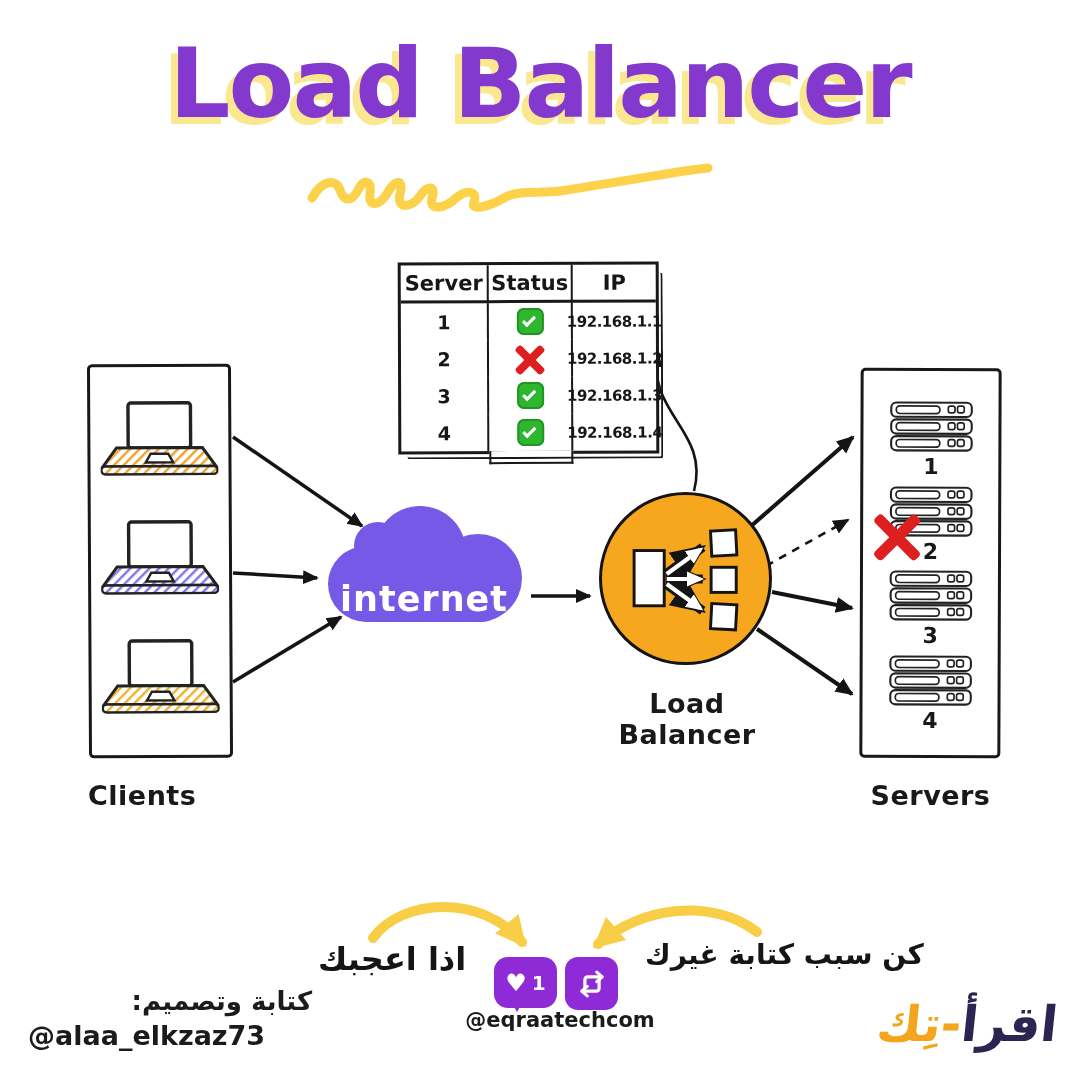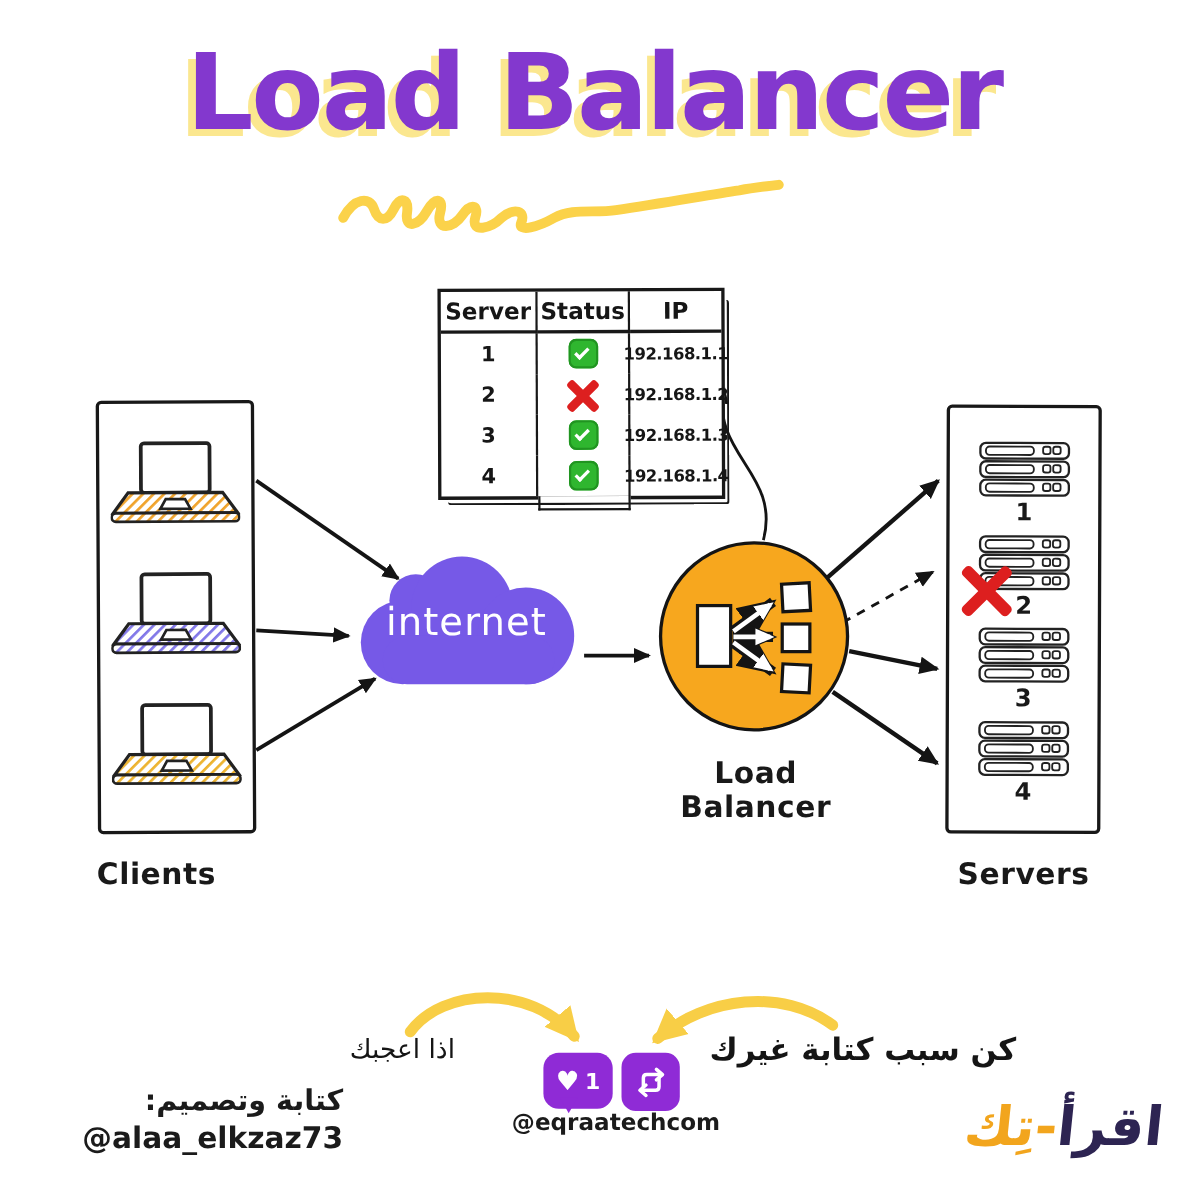--- a/index.html
+++ b/index.html
@@ -84,22 +84,22 @@
   .server-x::before, .server-x::after {
     content:''; position:absolute; left:-5px; top:19px; width:58px; height:11px;
     border-radius:4px; background:#DD1F1F;
   }
   .server-x::before { transform:rotate(45deg); }
   .server-x::after  { transform:rotate(-45deg); }
 
   
   .cloud-wrap { position:absolute; left:316px; top:486px; width:216px; height:152px; z-index:2; }
   .cloud-label {
-    position:absolute; left:0; top:60px; width:100%; text-align:center;
-    font-size:35px; font-weight:400; color:#ffffff; letter-spacing:1px;
+    position:absolute; left:0; top:93px; width:100%; text-align:center;
+    font-size:35px; font-weight:700; color:#ffffff; letter-spacing:1px;
   }
 
   
   .lb-circle {
     position:absolute; left:599px; top:492px; width:173px; height:173px;
     border-radius:50%; background:#F7A71E; border:3.5px solid #141414;
     display:flex; align-items:center; justify-content:center; z-index:2;
   }
   .lb-label { left:592px; top:688px; width:190px; text-align:center; }
 
@@ -121,25 +121,25 @@
   .like-count { color:#fff; font-size:20px; font-weight:700; }
   .rt-badge {
     position:absolute; left:565px; top:957px; width:53px; height:53px;
     background:#8F2BD6; border-radius:13px; z-index:2;
     display:flex; align-items:center; justify-content:center;
   }
   .footer-handle {
     position:absolute; left:390px; top:1008px; width:340px; text-align:center;
     font-size:21px; font-weight:700; color:#1b1b1b; z-index:2;
   }
-  .cta-left  { position:absolute; left:318px; top:940px; font-size:24px; font-weight:400; color:#151515; z-index:2; }
+  .cta-left  { position:absolute; left:318px; top:940px; font-size:32px; font-weight:700; color:#151515; z-index:2; }
   .cta-right { position:absolute; left:645px; top:938px; font-size:28px; font-weight:600; color:#151515; z-index:2; }
   .credit { position:absolute; left:28px; top:986px; width:284px; z-index:2; color:#1b1b1b; }
   .credit .c1 { display:block; font-size:26px; font-weight:600; }
-  .credit .c2 { display:block; text-align:right; font-size:27px; font-weight:600; margin-top:4px; }
+  .credit .c2 { display:block; text-align:left; font-size:27px; font-weight:600; margin-top:4px; }
   .logo {
     position:absolute; right:22px; top:996px; z-index:2;
     font-size:49px; font-weight:bold; transform:skewX(-6deg);
     letter-spacing:1px;
   }
   .logo .lg-dark { color:#2D2452; }
   .logo .lg-accent { color:#F2A51D; }
 </style>
 </head>
 <body>

